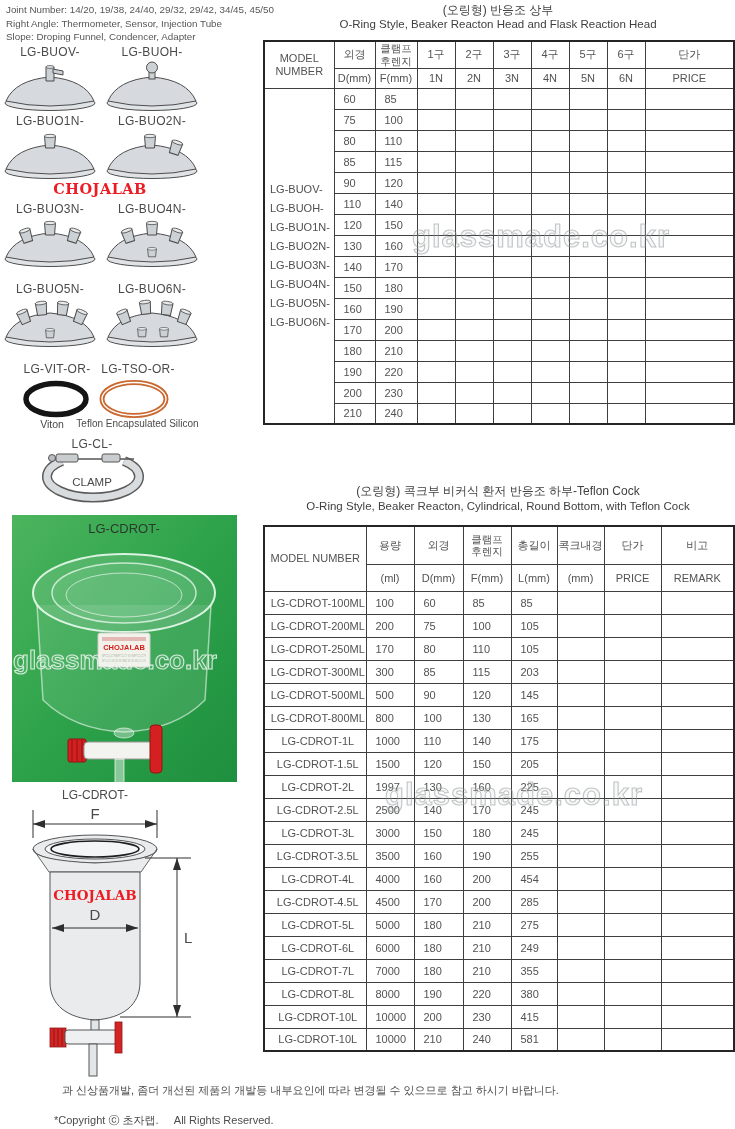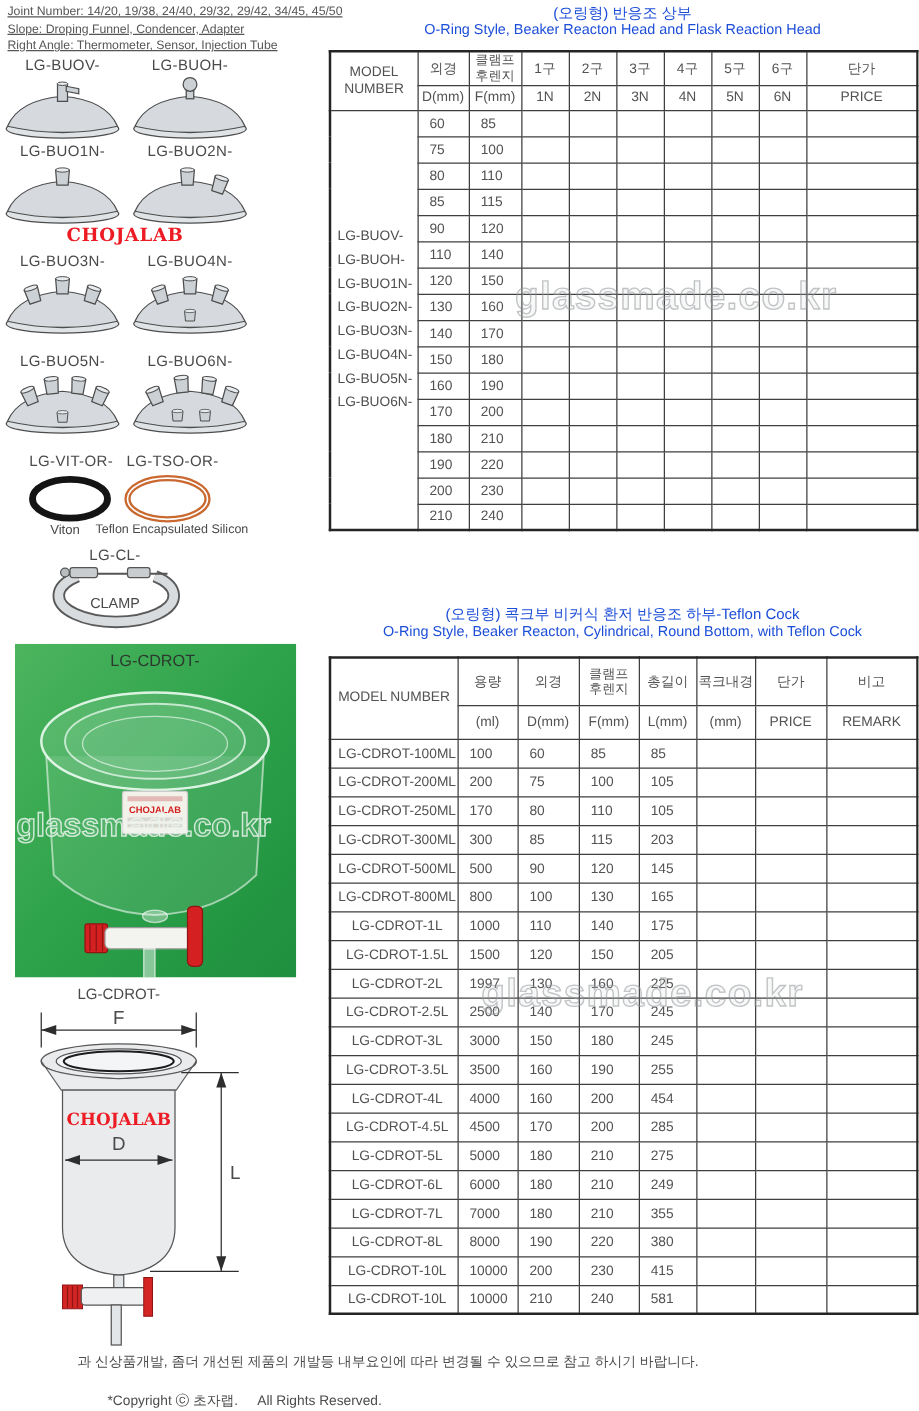--- a/index.html
+++ b/index.html
@@ -1,19 +1,19 @@
 <!DOCTYPE html>
 <html><head>
 <meta charset="utf-8">
 <style>
   html,body{margin:0;padding:0;background:#fff;}
   .page{position:relative;width:735px;height:1129px;background:#fff;overflow:hidden;
         font-family:"Liberation Sans","DejaVu Sans",sans-serif;color:#4c4c4c;}
-  .notes{position:absolute;left:6px;top:3px;font-size:9.8px;line-height:13.5px;color:#565656;text-decoration:underline;}
-  .tt{position:absolute;left:263px;width:470px;text-align:center;color:#1d4ed8;}
+  .notes{position:absolute;left:6px;top:3px;font-size:9.8px;line-height:13.5px;color:#565656;}
+  .tt{position:absolute;left:263px;width:470px;text-align:center;color:#404040;}
   .tt.ko{font-size:12px;}
   .tt.en{font-size:11.5px;}
   
   .spec{position:absolute;border-collapse:collapse;table-layout:fixed;background:#fff;border:2px solid #252525;}
   .spec td{border:1px solid #3f3f3f;font-size:11px;color:#525252;text-align:center;padding:0;
            white-space:nowrap;overflow:hidden;font-weight:normal;}
   #t1{left:263px;top:40px;width:470px;}
   #t1 thead tr.h1{height:27px;} #t1 thead tr.h2{height:20px;} #t1 tbody tr{height:21px;}
   #t2{left:263px;top:525px;width:470px;}
   #t2 thead tr.h1{height:38px;} #t2 thead tr.h2{height:27px;} #t2 tbody tr{height:23px;}
@@ -42,31 +42,31 @@
   .photo{position:absolute;left:12px;top:515px;width:225px;height:267px;}
   .diaglabel{position:absolute;left:35px;top:788px;width:120px;text-align:center;font-size:12px;color:#4a4a4a;}
   .diag{position:absolute;left:25px;top:800px;}
   .dimline{stroke:#2e2e2e;stroke-width:1;}
   .dimtxt{font-size:15px;fill:#4a4a4a;}
   .glassline{fill:#e9ebed;stroke:#555;stroke-width:1;}
   .red{fill:#d42525;stroke:#8f1414;stroke-width:0.8;}
   
   .disc{position:absolute;left:54px;top:1083px;width:678px;font-size:11px;line-height:15.5px;color:#4c4c4c;}
   .disc .l2{padding-left:8px;}
-  .copy{position:absolute;left:54px;top:1113px;font-size:11px;color:#4c4c4c;white-space:pre;margin-left:32px;}
+  .copy{position:absolute;left:54px;top:1113px;font-size:11px;color:#4c4c4c;white-space:pre;}
 </style>
 </head>
 <body>
 
 <div class="page">
 
   <div class="notes">
     <div>Joint Number: 14/20, 19/38, 24/40, 29/32, 29/42, 34/45, 45/50</div>
+    <div>Right Angle: Thermometer, Sensor, Injection Tube</div>
     <div>Slope: Droping Funnel, Condencer, Adapter</div>
-    <div>Right Angle: Thermometer, Sensor, Injection Tube</div>
   </div>
 
   <div class="tt ko" style="top:2px;">(오링형) 반응조 상부</div>
   <div class="tt en" style="top:18px;">O-Ring Style, Beaker Reacton Head and Flask Reaction Head</div>
 
   <table class="spec" id="t1">
     <colgroup>
         <col style="width:70px">
         <col style="width:41px">
         <col style="width:42px">

